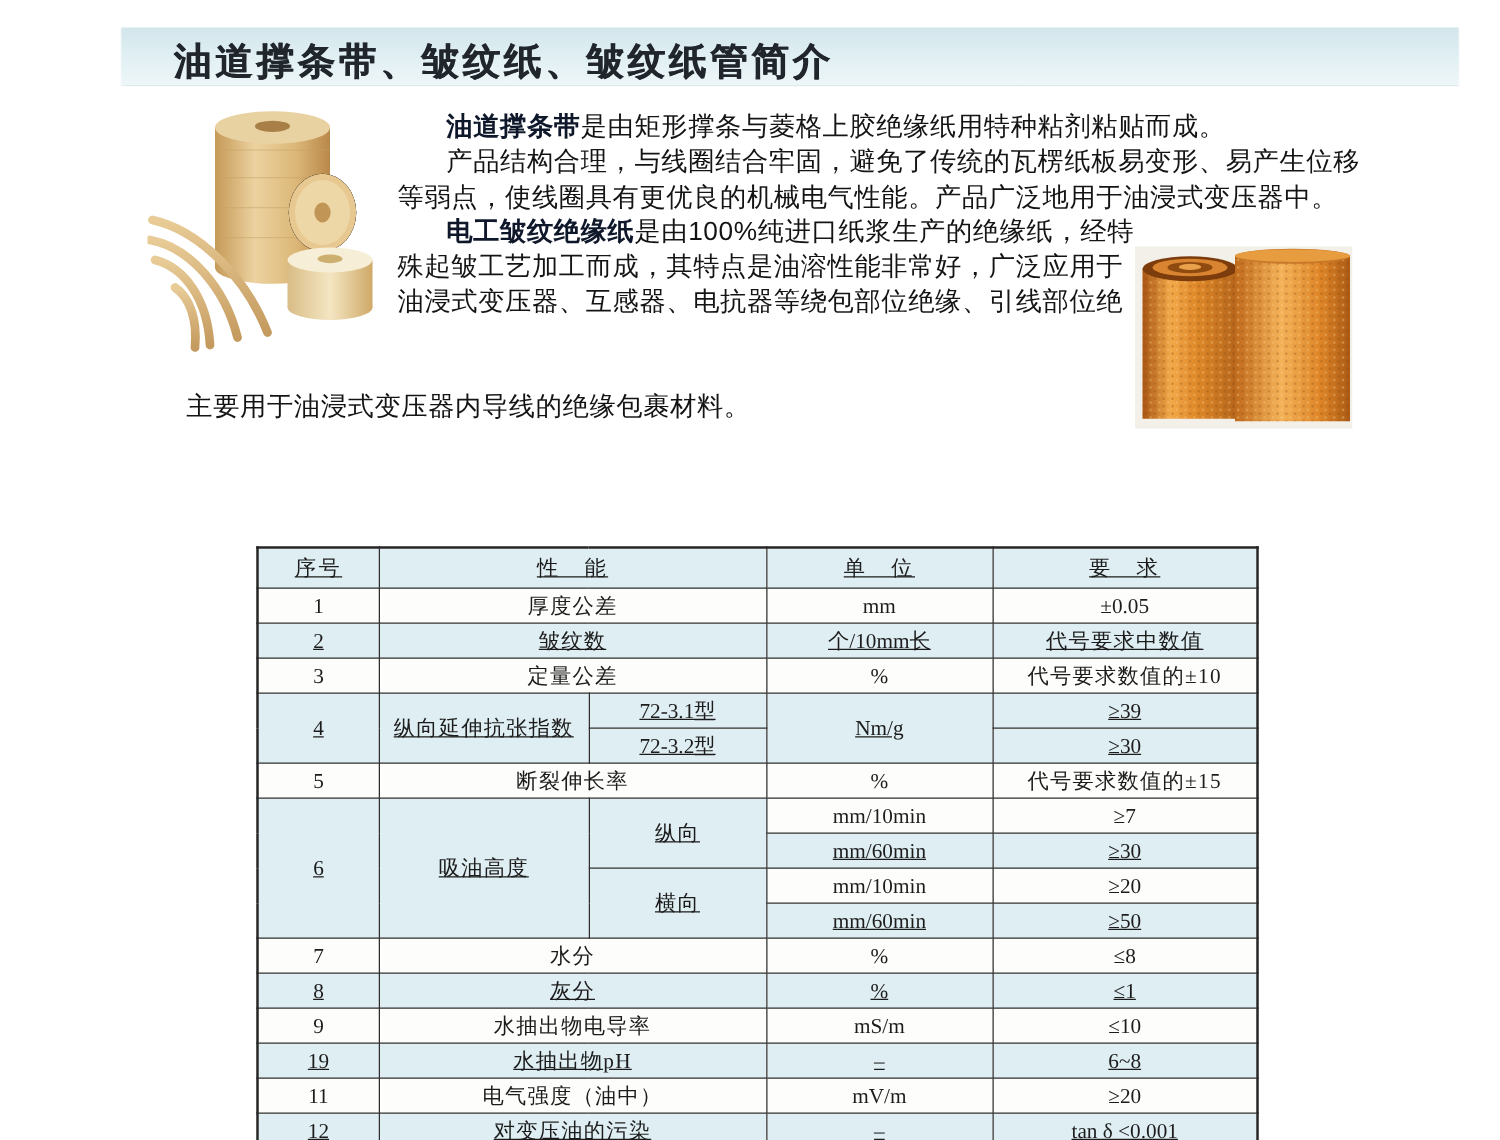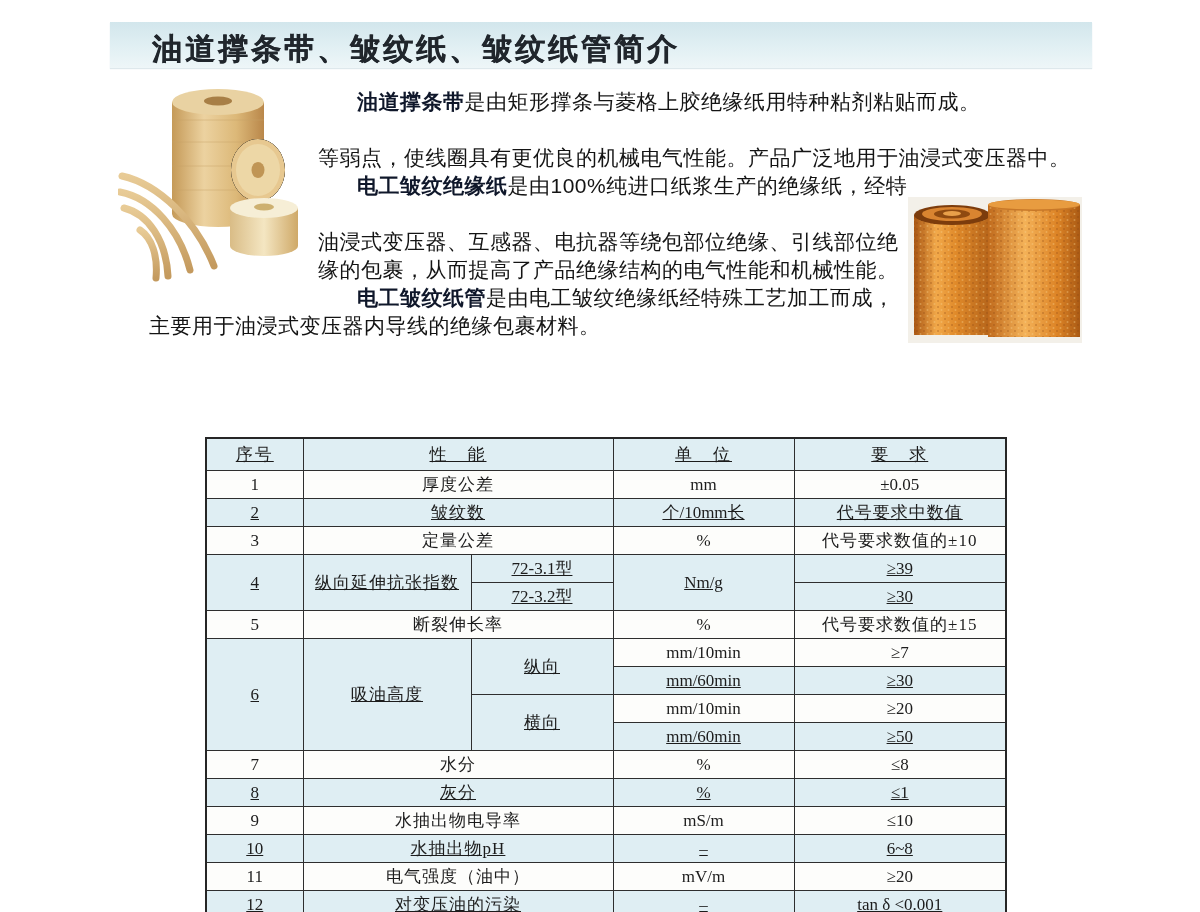--- a/index.html
+++ b/index.html
@@ -2,21 +2,21 @@
 <html><head>
 <meta charset="utf-8">
 <style>
   html,body { margin:0; padding:0; background:#ffffff; }
   .page {
     position:relative; width:1200px; height:912px; background:#ffffff;
     font-family:"Liberation Sans","DejaVu Sans",sans-serif; overflow:hidden;
   }
   
   .banner {
-    position:absolute; left:110px; width:982px; height:46px;
+    position:absolute; left:97px; width:1070px; height:46px;
     background:linear-gradient(180deg,#d2e6ec 0%,#e0eff3 50%,#eef6f8 100%);
     box-shadow:0 1px 1px rgba(160,190,200,.35);
   }
   .banner .banner-title {
     position:absolute; left:42px; top:7px;
     font-size:30px; font-weight:bold; color:#20262c;
     letter-spacing:3px; white-space:nowrap;
     text-shadow:0.6px 0 0 #20262c;
   }
   #banner-intro { top:22px; }
@@ -118,34 +118,34 @@
         <path d="M2 112 C 34 118, 62 150, 72 190"></path>
         <path d="M6 128 C 30 134, 48 160, 50 196"></path>
         <path d="M22 150 C 34 158, 40 176, 38 198"></path>
       </g>
     </svg>
   </div>
 
   <div class="intro-line l1">
     <span class="lead">油道撑条带</span><span>是由矩形撑条与菱格上胶绝缘纸用特种粘剂粘贴而成。</span>
   </div>
+  <div class="intro-line l2">
+    <span>产品结构合理，与线圈结合牢固，避免了传统的瓦楞纸板易变形、易产生位移</span>
+  </div>
   <div class="intro-line l3">
     <span>等弱点，使线圈具有更优良的机械电气性能。产品广泛地用于油浸式变压器中。</span>
   </div>
   <div class="intro-line l4">
     <span class="lead">电工皱纹绝缘纸</span><span>是由100%纯进口纸浆生产的绝缘纸，经特</span>
   </div>
+  <div class="intro-line l5">
+    <span>殊起皱工艺加工而成，其特点是油溶性能非常好，广泛应用于</span>
+  </div>
   <div class="intro-line l6">
     <span>油浸式变压器、互感器、电抗器等绕包部位绝缘、引线部位绝</span>
-  </div>
-  <div class="intro-line l7">
-    <span>缘的包裹，从而提高了产品绝缘结构的电气性能和机械性能。</span>
-  </div>
-  <div class="intro-line l8">
-    <span class="lead">电工皱纹纸管</span><span>是由电工皱纹绝缘纸经特殊工艺加工而成，</span>
   </div>
   <div class="intro-line l9">
     <span>主要用于油浸式变压器内导线的绝缘包裹材料。</span>
   </div>
 
   <div class="photo" id="photo-right">
     <svg width="174" height="146" viewBox="0 0 174 146">
       <defs>
         <linearGradient id="crepeG" x1="0" y1="0" x2="1" y2="0">
           <stop offset="0" stop-color="#a85512"></stop>
@@ -267,21 +267,21 @@
       <td class="blue">%</td>
       <td class="blue">≤1</td>
     </tr>
     <tr>
       <td class="white">9</td>
       <td class="white kai" colspan="2">水抽出物电导率</td>
       <td class="white">mS/m</td>
       <td class="white">≤10</td>
     </tr>
     <tr>
-      <td class="blue">10</td>
+      <td class="blue">19</td>
       <td class="blue kai" colspan="2">水抽出物pH</td>
       <td class="blue">–</td>
       <td class="blue">6~8</td>
     </tr>
     <tr>
       <td class="white">11</td>
       <td class="white kai" colspan="2">电气强度（油中）</td>
       <td class="white">mV/m</td>
       <td class="white">≥20</td>
     </tr>

